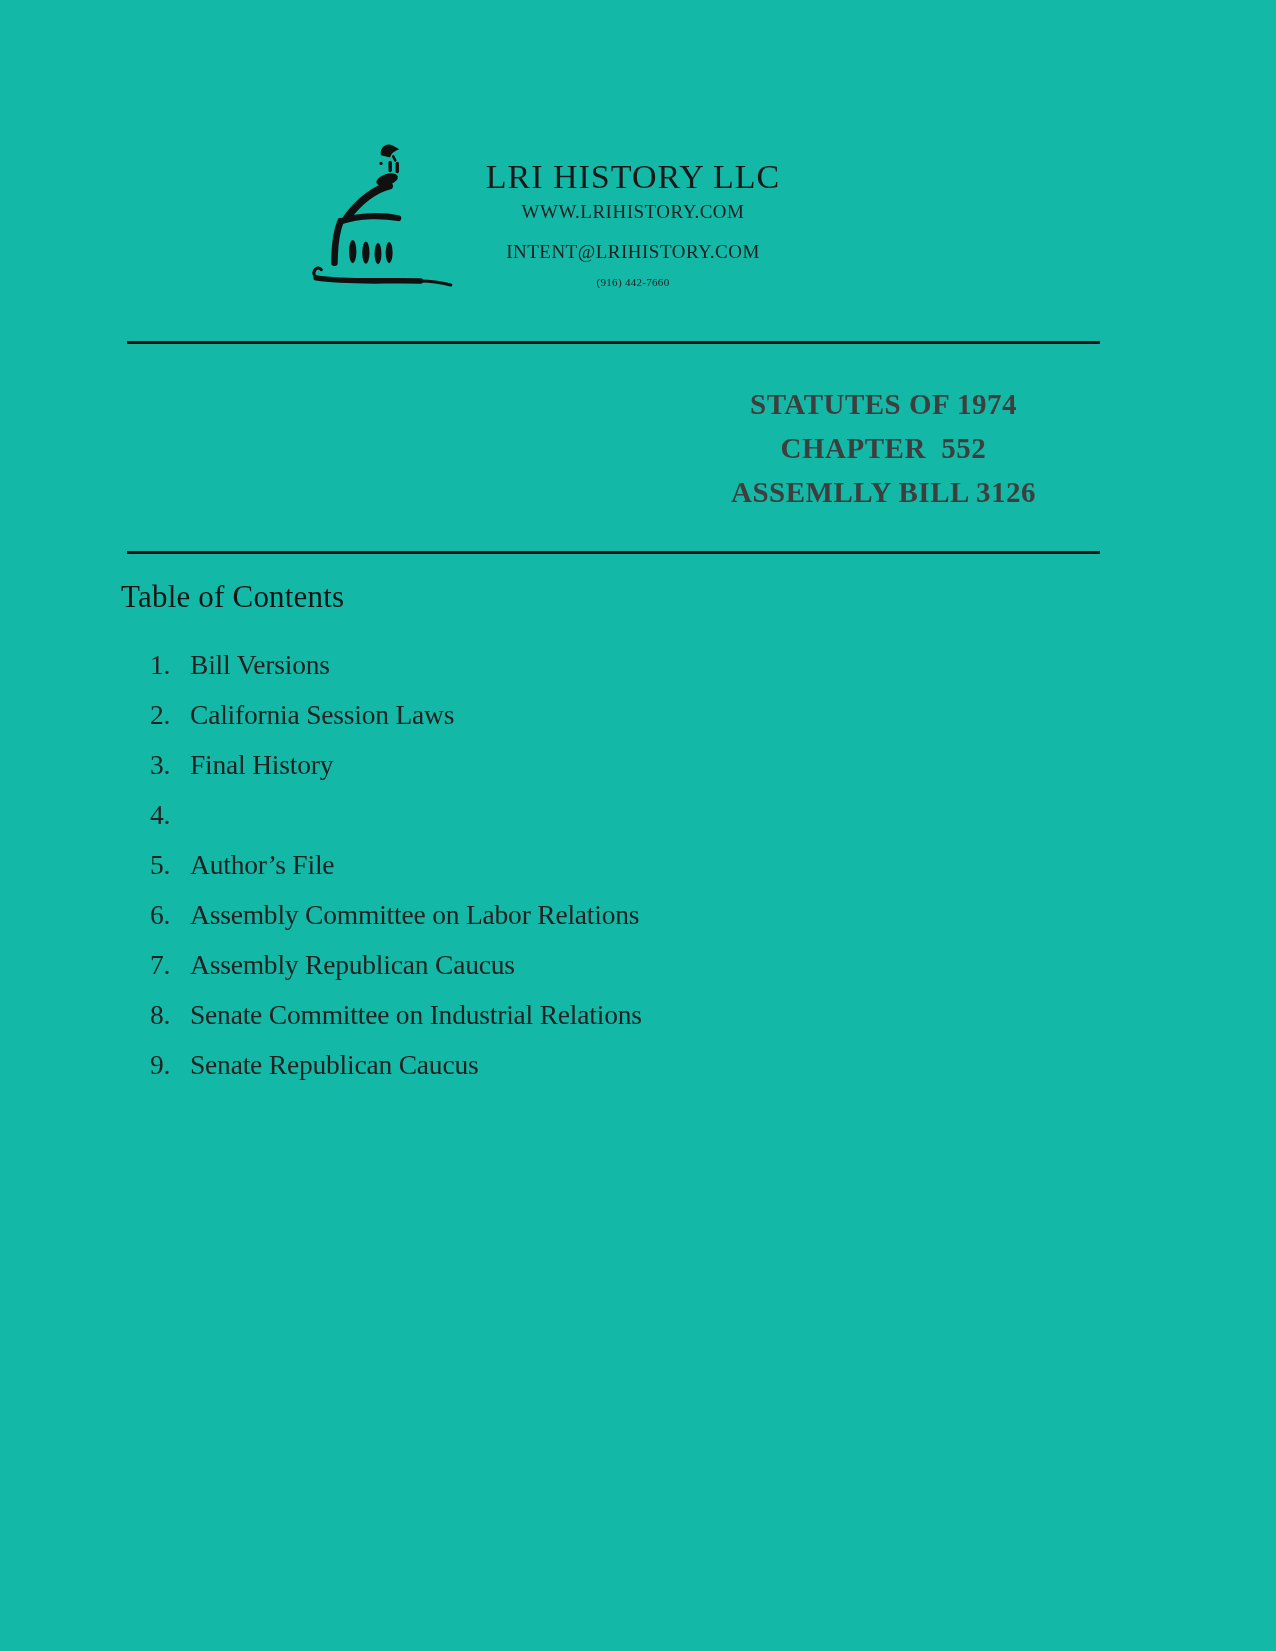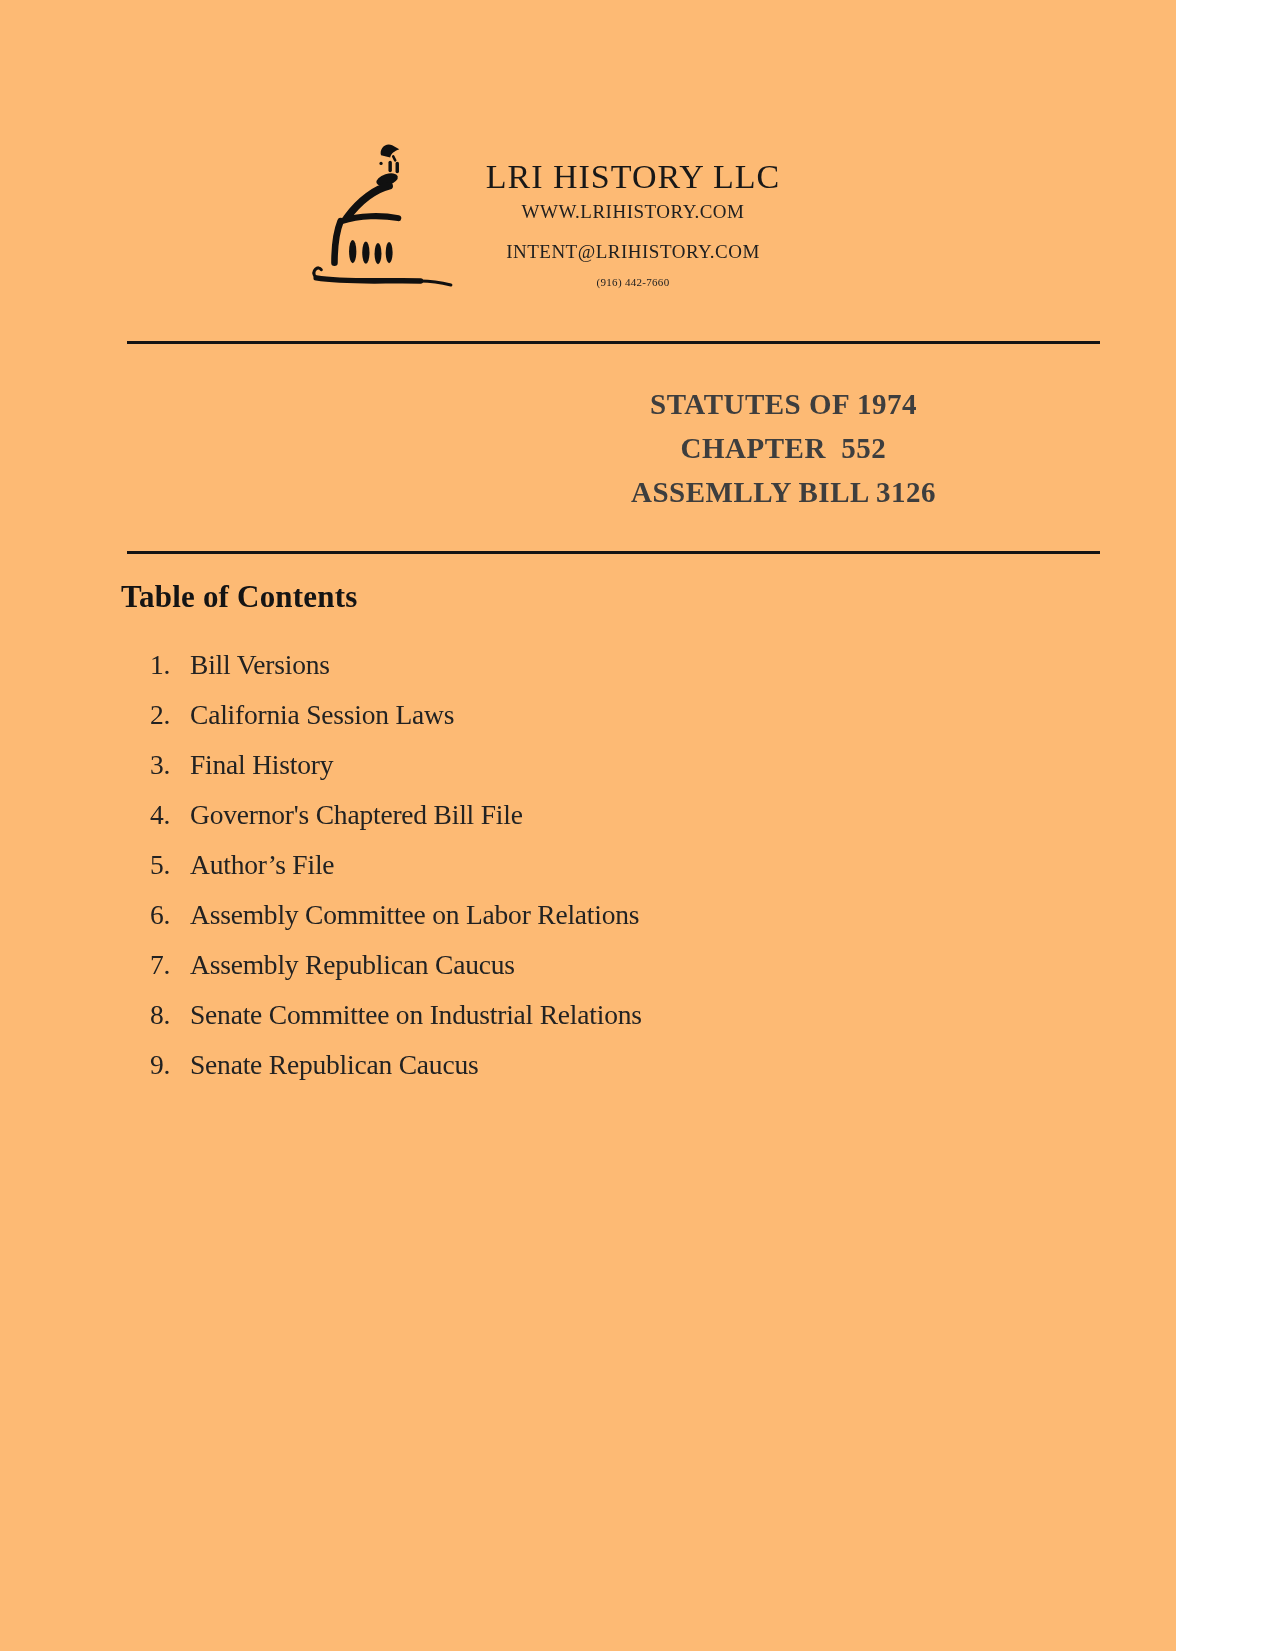--- a/index.html
+++ b/index.html
@@ -1,20 +1,20 @@
 <!DOCTYPE html>
 <html><head>
 <meta charset="utf-8">
 <style>
   html, body { margin: 0; padding: 0; background: #ffffff; }
   .page {
     position: relative;
-    width: 1176px;
+    width: 1276px;
     height: 1651px;
-    background: #fdba74;
+    background: #14b8a6;
     font-family: "Liberation Serif", "DejaVu Serif", serif;
     color: #1d1d1d;
     overflow: hidden;
   }
 
   
   .logo-figure {
     position: absolute;
     left: 300px;
     top: 126px;
@@ -75,21 +75,21 @@
     white-space: pre; 
   }
 
   
   .toc-heading {
     position: absolute;
     left: 121px;
     top: 578px;
     font-size: 31px;
     line-height: 38px;
-    font-weight: 700;
+    font-weight: 400;
     letter-spacing: 0.2px;
     color: #141414;
     white-space: nowrap;
   }
   .toc-list {
     position: absolute;
     left: 150px;
     top: 650px;
     width: 800px;
     margin: 0;
@@ -172,21 +172,20 @@
     <li class="toc-item">
       <span class="toc-number">2.</span>
       <span class="toc-label">California Session Laws</span>
     </li>
     <li class="toc-item">
       <span class="toc-number">3.</span>
       <span class="toc-label">Final History</span>
     </li>
     <li class="toc-item">
       <span class="toc-number">4.</span>
-      <span class="toc-label">Governor's Chaptered Bill File</span>
     </li>
     <li class="toc-item">
       <span class="toc-number">5.</span>
       <span class="toc-label">Author’s File</span>
     </li>
     <li class="toc-item">
       <span class="toc-number">6.</span>
       <span class="toc-label">Assembly Committee on Labor Relations</span>
     </li>
     <li class="toc-item">

